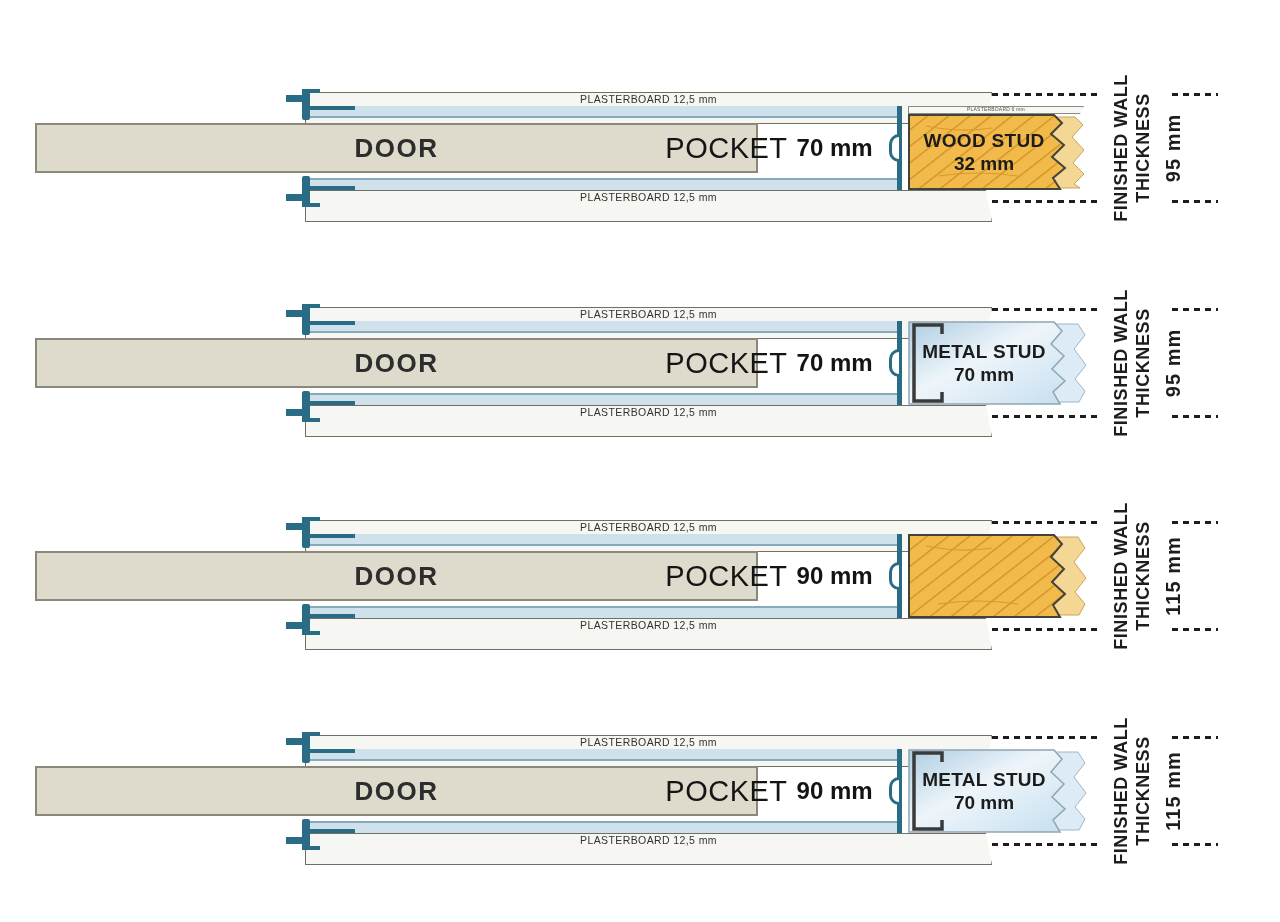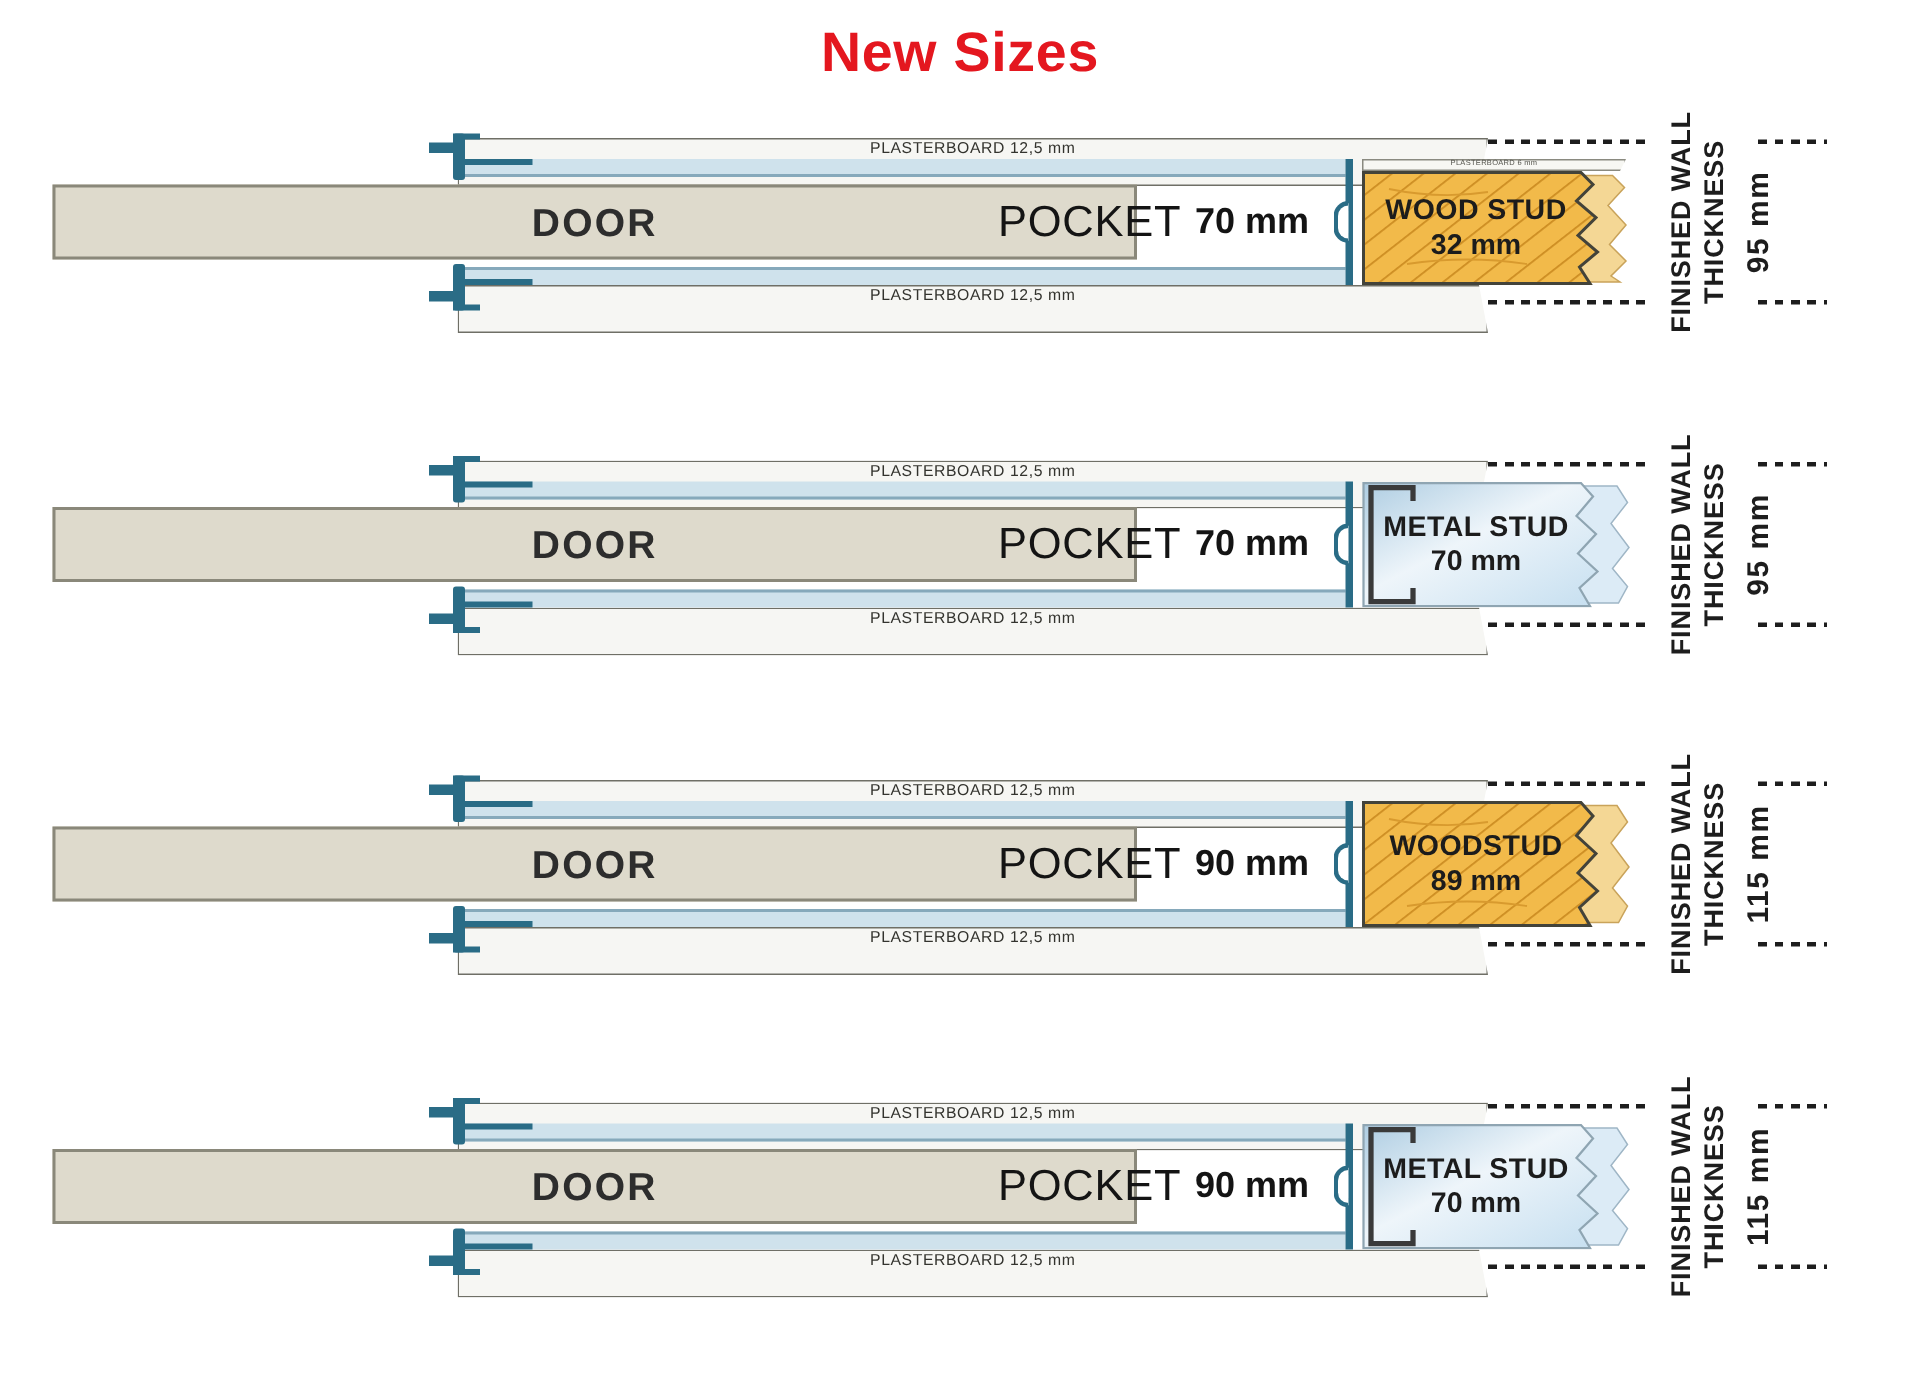--- a/index.html
+++ b/index.html
@@ -80,21 +80,20 @@
   .fwt-inner{transform:rotate(-90deg);white-space:nowrap;text-align:center;
              color:#1d1d1d;font-weight:800;}
   .fwt-inner .l{display:block;font-size:18px;line-height:1.22;letter-spacing:.6px;}
   .fwt-inner .v{display:block;font-size:20px;margin-top:7px;letter-spacing:1px;}
 </style>
 </head>
 <body>
 
 <div class="canvas">
 
-  <div class="title">New Sizes</div>
 
   <div class="row" style="top:92px">
     <div class="pb top">
       <span class="lbl">PLASTERBOARD 12,5 mm</span>
     </div>
     <div class="pb bottom">
       <span class="lbl">PLASTERBOARD 12,5 mm</span>
     </div>
     <div class="blue top"></div>
     <div class="blue bottom"></div>
@@ -225,24 +224,20 @@
         <pattern id="hatch3" width="13" height="13" patternUnits="userSpaceOnUse" patternTransform="rotate(52)">
           <rect width="13" height="13" fill="#f2ba4a"></rect>
           <line x1="0" y1="0" x2="0" y2="13" stroke="#cd8d22" stroke-width="2.4"></line>
         </pattern>
       </defs>
       <path d="M142,3 L170,3 L177,14 L166,28 L178,44 L167,58 L177,70 L171,81 L142,81 Z" fill="#f4d795" stroke="#c9a35a" stroke-width="1"></path>
       <path d="M1,1 L146,1 L154,10 L143,23 L156,35 L144,48 L157,60 L145,71 L152,83 L1,83 Z" fill="url(#hatch3)" stroke="#43433a" stroke-width="2"></path>
       <path d="M18,12 q34,7 66,2" fill="none" stroke="#d89a2e" stroke-width="1.2"></path>
       <path d="M30,70 q40,-6 80,0" fill="none" stroke="#d89a2e" stroke-width="1.2"></path>
     </svg>
-    <div class="stud-label" style="top:14px;height:84px">
-      <span class="s1">WOODSTUD</span>
-      <span class="s2">89 mm</span>
-    </div>
     <div class="dash t1"></div>
     <div class="dash t2"></div>
     <div class="dash b1"></div>
     <div class="dash b2"></div>
     <div class="fwt">
       <div class="fwt-inner">
         <span class="l">FINISHED WALL</span>
         <span class="l">THICKNESS</span>
         <span class="v">115 mm</span>
       </div>

